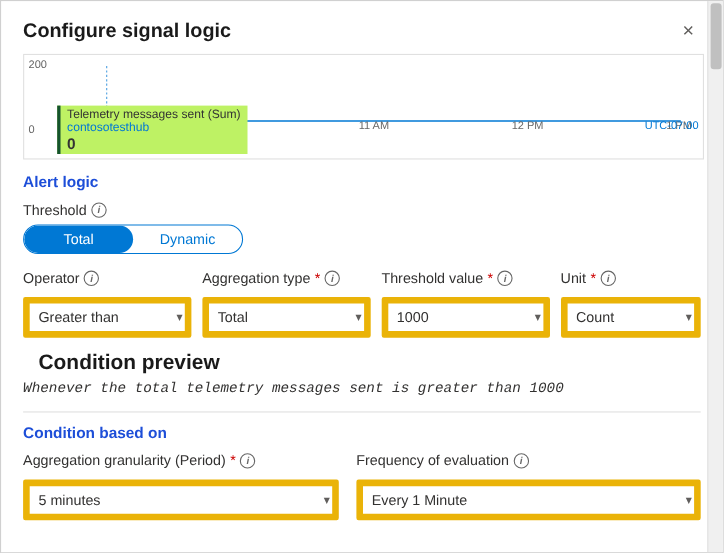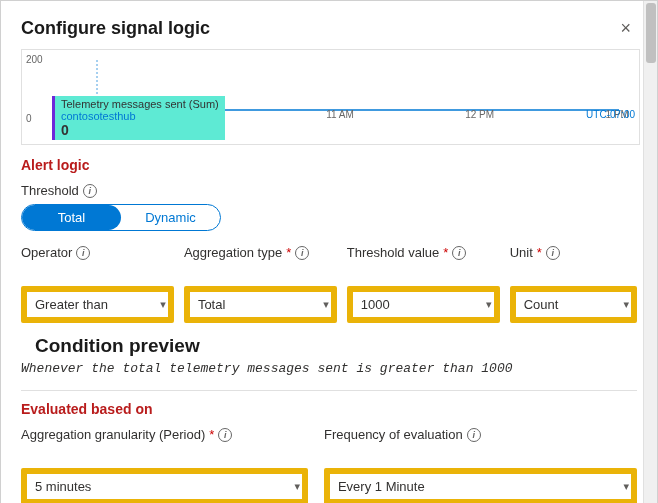--- a/index.html
+++ b/index.html
@@ -94,22 +94,22 @@
     }
     .chart-tooltip .hub-name {
       color: #0078d4;
       font-size: 11px;
     }
     .chart-tooltip .value {
       font-size: 14px;
       font-weight: 600;
     }
     .chart-tooltip-box {
-      background: #5eead4;
-      border-left: 3px solid #6d28d9;
+      background: #bef264;
+      border-left: 3px solid #14532d;
       padding: 2px 6px;
       font-size: 11px;
     }
 
     
     .scrollbar {
       position: absolute;
       right: 0;
       top: 0;
       width: 14px;
@@ -127,21 +127,21 @@
 
     
     .dialog-body {
       padding: 12px 20px 16px 20px;
       flex: 1;
       overflow-y: auto;
     }
     .section-title {
       font-size: 14px;
       font-weight: 700;
-      color: #b91c1c;
+      color: #1d4ed8;
       margin-bottom: 10px;
     }
     .form-label {
       font-size: 13px;
       color: #323130;
       margin-bottom: 6px;
       display: flex;
       align-items: center;
       gap: 4px;
     }
@@ -187,21 +187,21 @@
     
     .form-row {
       display: flex;
       gap: 10px;
       margin-bottom: 12px;
       align-items: flex-start;
     }
     .form-group {
       display: flex;
       flex-direction: column;
-      gap: 20px;
+      gap: 4px;
     }
     .form-group.operator { flex: 1.2; }
     .form-group.agg-type { flex: 1.2; }
     .form-group.threshold-val { flex: 1.2; }
     .form-group.unit { flex: 1; }
 
     .select-wrapper {
       position: relative;
       display: flex;
       align-items: center;
@@ -380,21 +380,21 @@
       </div>
     </div>
 
     <div class="condition-preview">
       <div class="condition-preview-title">Condition preview</div>
       <div class="condition-preview-text">Whenever the total telemetry messages sent is greater than 1000</div>
     </div>
 
     <hr class="divider">
 
-    <div class="section-title">Evaluated based on</div>
+    <div class="section-title">Condition based on</div>
     <div class="evaluated-row">
 
       <div class="form-group agg-gran">
         <div class="form-label">
           <span>Aggregation granularity (Period)</span>
           <span class="required-star"> *</span>
           <span class="info-icon">i</span>
         </div>
         <div class="select-wrapper">
           <select class="select-box">

